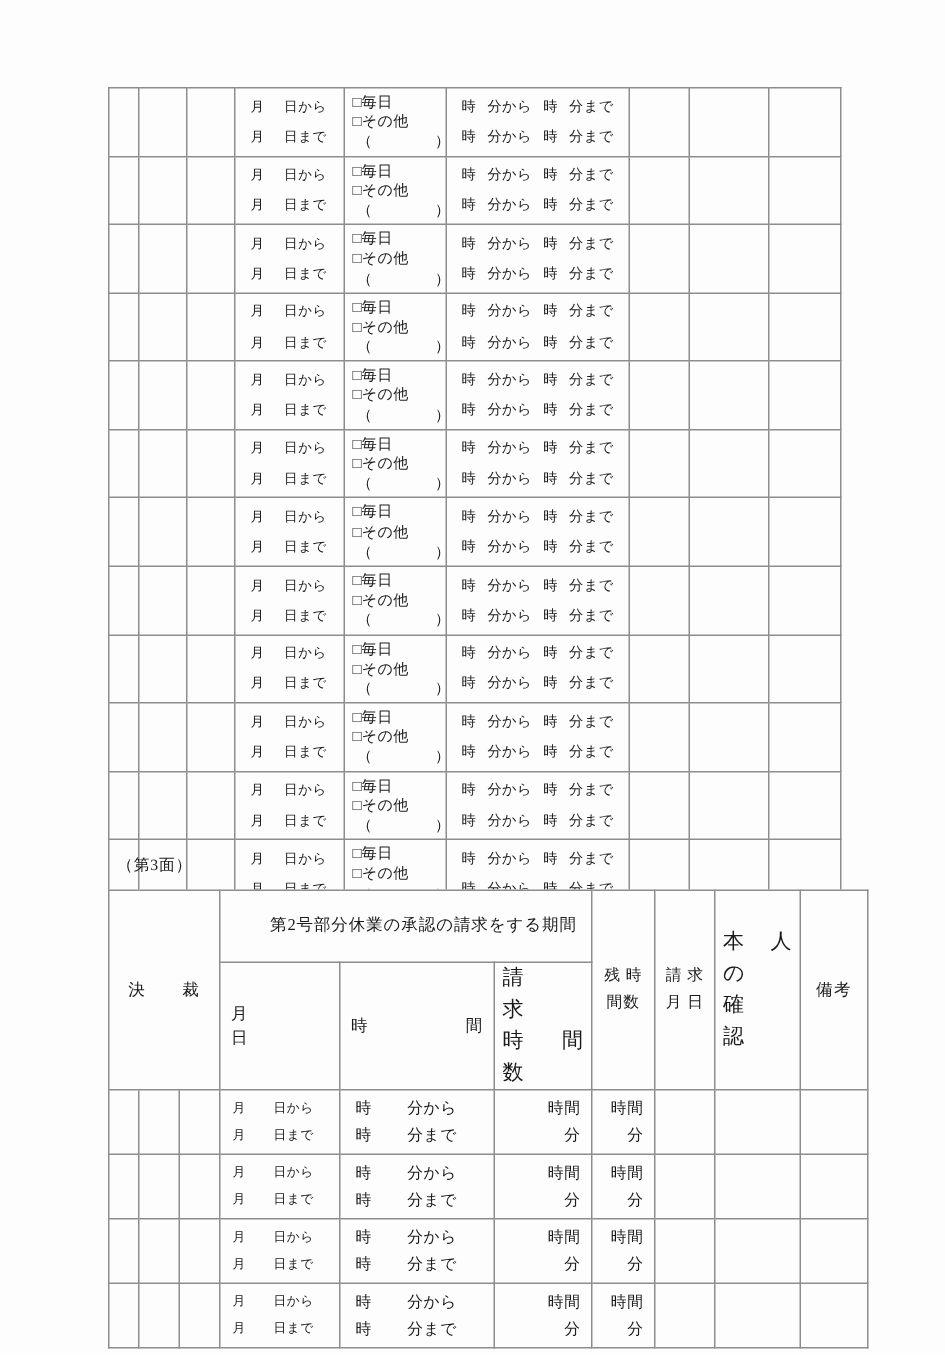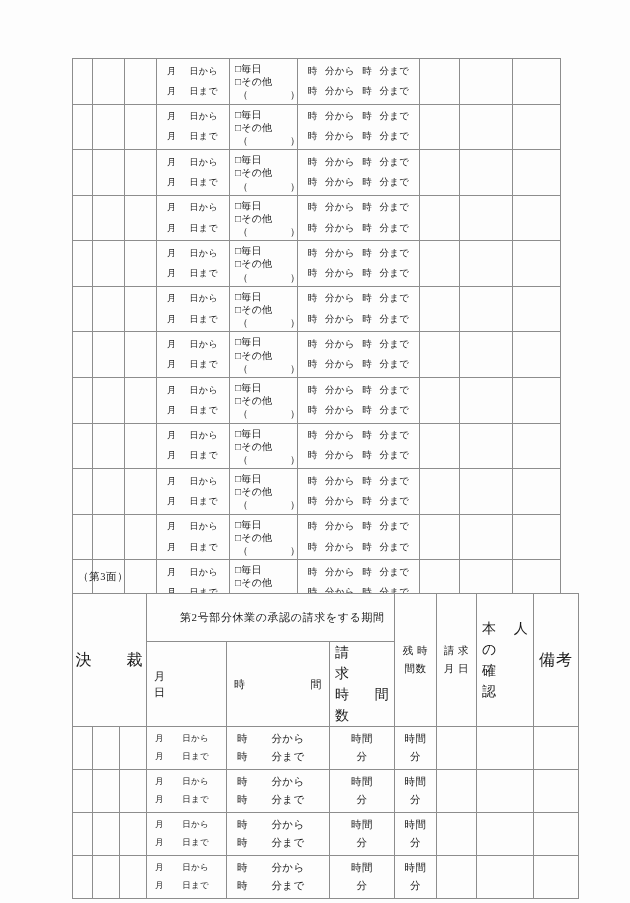--- a/index.html
+++ b/index.html
@@ -98,21 +98,21 @@
   #bottom-table {
     position: absolute;
     left: 72px;
     top: 593px;
     width: 488px;
   }
   #bottom-table td { height: 42px; }
   #bottom-table td.hdr { height: 47px; }
 
   .hdr-center {
-    font-size: 16px;
+    font-size: 11px;
     text-align: center;
     letter-spacing: 1px;
     line-height: 1.35;
   }
   .hdr-spread {
     font-size: 11px;
     text-align: justify;
     text-align-last: justify;
     letter-spacing: 0.5px;
     line-height: 1.5;
@@ -161,21 +161,21 @@
     font-size: 10.5px;
     display: flex;
     padding: 0 10px;
     letter-spacing: 0.4px;
   }
   .b-line-time .seg-h { width: 42%; }
   .b-line-time .seg-m { width: 58%; }
 
   .b-line-right {
     font-size: 10.5px;
-    text-align: center;
+    text-align: right;
     padding: 0 7px;
     letter-spacing: 0.4px;
   }
 </style>
 </head>
 <body>
 
 <div class="page">
 
   <table class="form" id="top-table">

